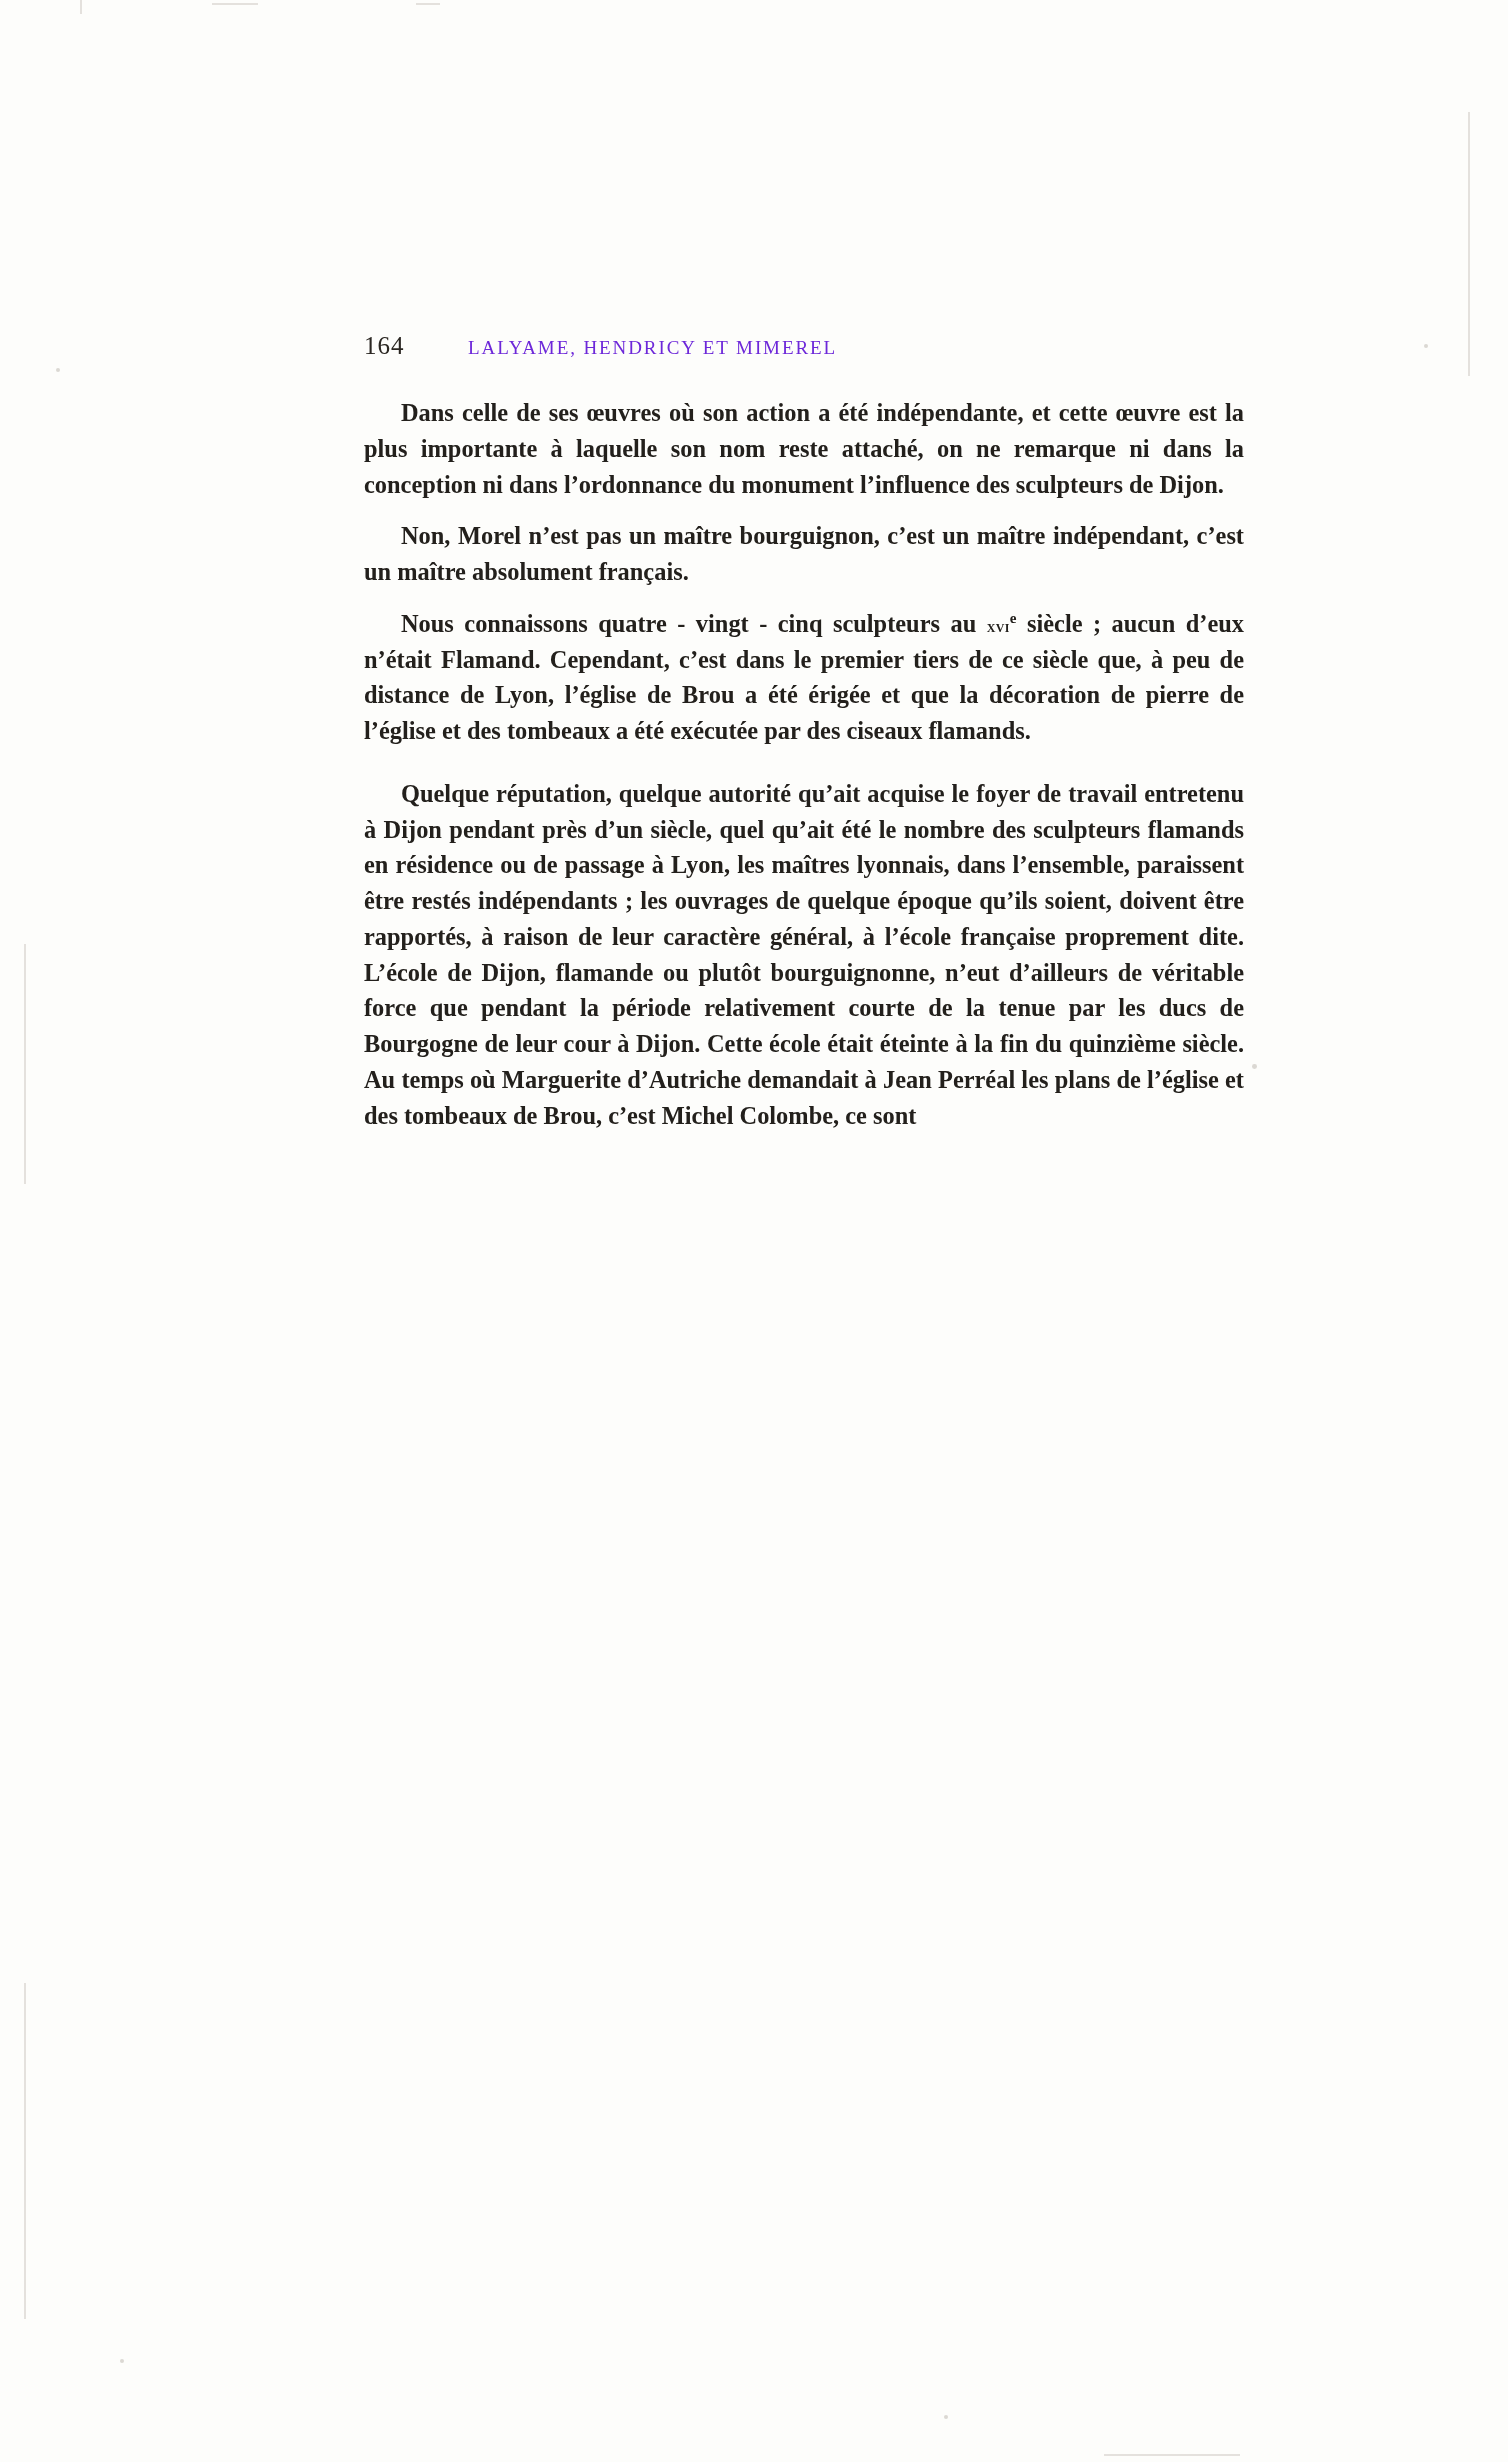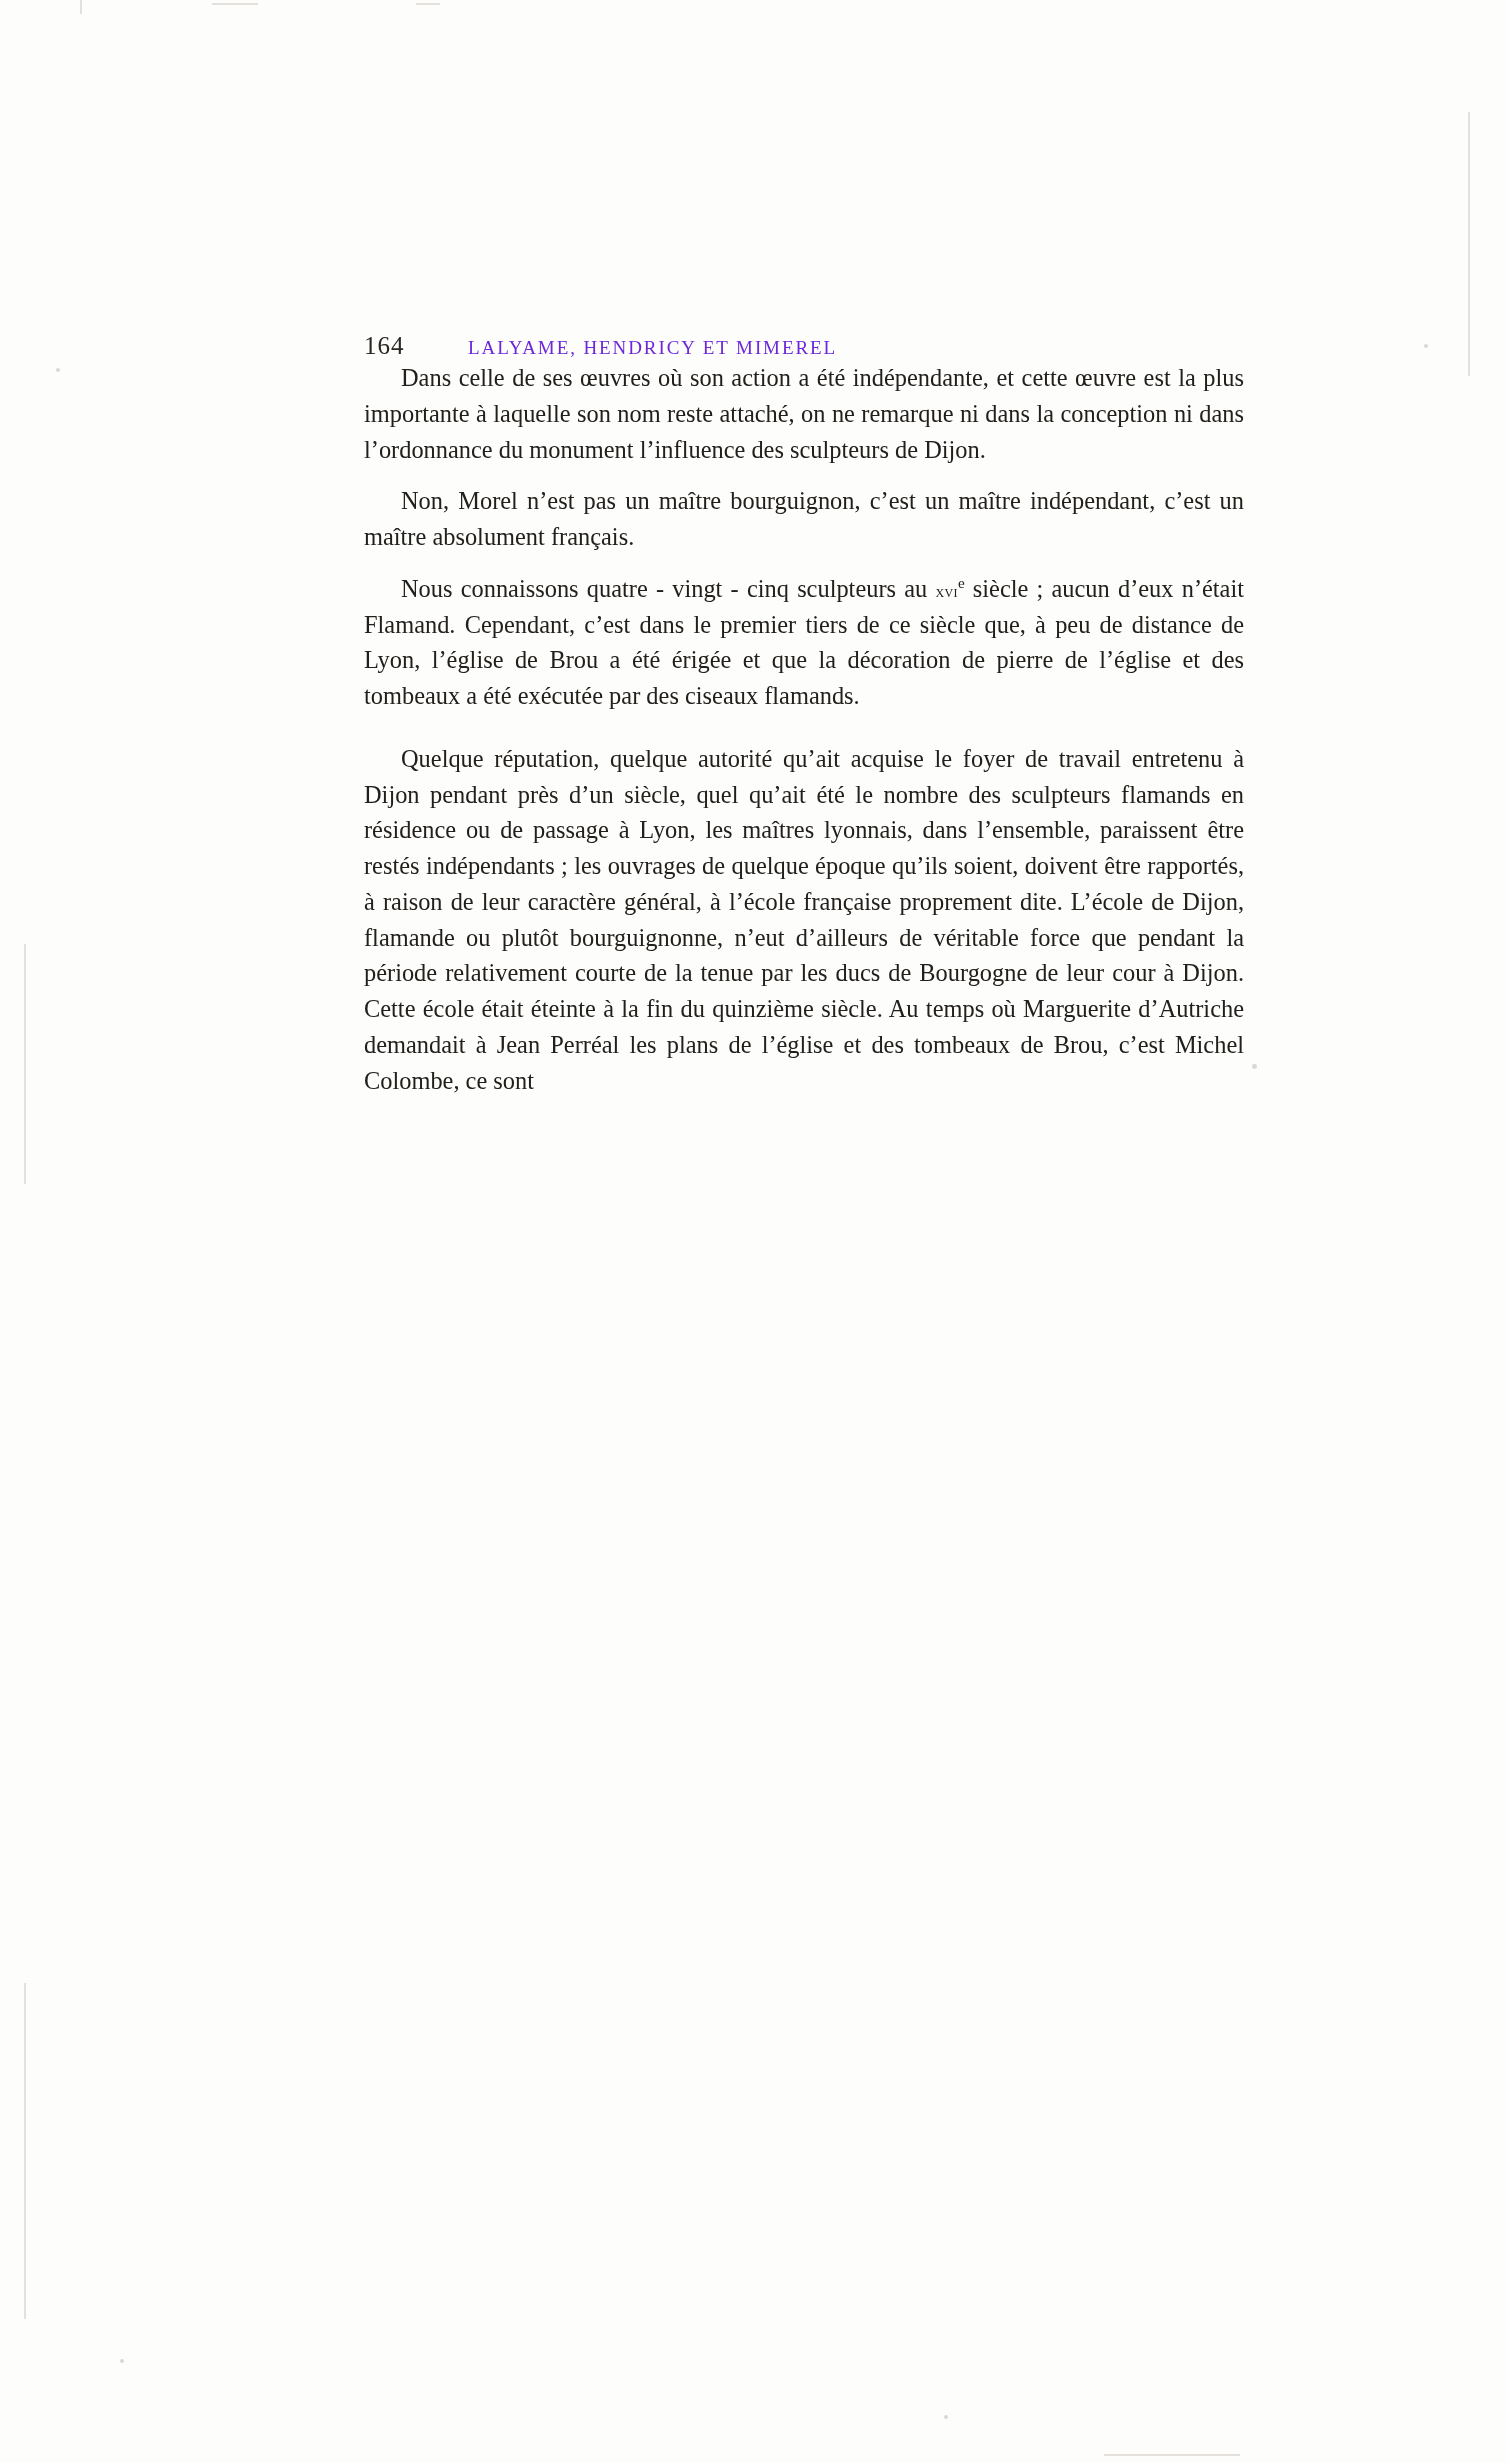--- a/index.html
+++ b/index.html
@@ -33,20 +33,21 @@
   .content {
     position: absolute;
     left: 364px;
     top: 332px;
     width: 880px;
   }
 
   .running-head {
     display: flex;
     align-items: baseline;
+    margin-bottom: 35px;
     letter-spacing: .02em;
   }
   .folio {
     font-size: 25px;
     letter-spacing: .04em;
     color: #2b2722;
     width: 104px;
   }
   .head-title {
     font-size: 19px;
@@ -59,20 +60,21 @@
     margin: 0;
     font-size: 24.4px;
     line-height: 1.465;
     text-align: justify;
     text-justify: inter-word;
     color: #23201c;
     hyphens: manual;
   }
   p.indent {
     text-indent: 37px;
+    font-weight: bold;
   }
   p + p {
     margin-top: 16px;
   }
   .gap {
     height: 27px;
   }
 
   .sc {
     font-size: 12px;

